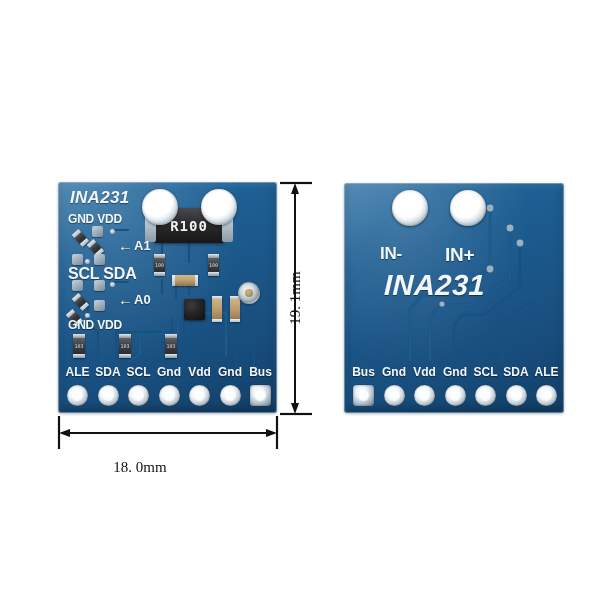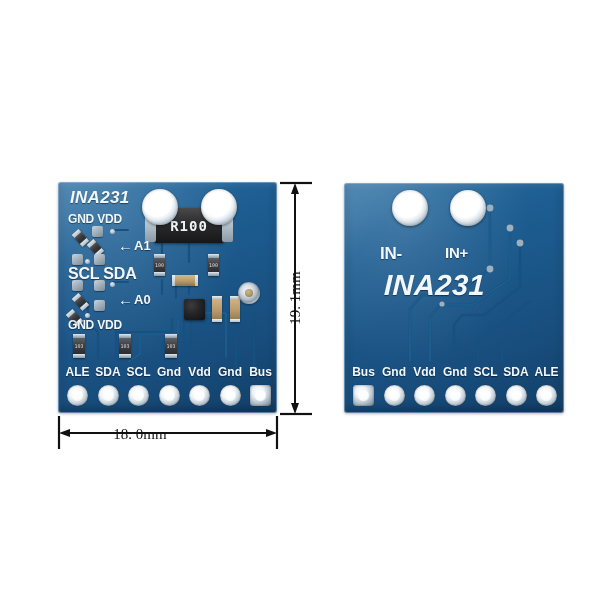--- a/index.html
+++ b/index.html
@@ -77,21 +77,21 @@
     display: inline-block;
     font-size: 15px;
     margin-right: 1px;
     line-height: 1;
   }
   #front-arrow-a1 { left: 60px; top: 56px; }
   #front-arrow-a0 { left: 60px; top: 110px; }
 
   
   #back-lbl-inminus { left: 36px;  top: 62px; font-size: 17px; }
-  #back-lbl-inplus  { left: 101px; top: 62px; font-size: 15px; }
+  #back-lbl-inplus  { left: 101px; top: 62px; font-size: 19px; }
   #back-logo {
     left: 40px; top: 88px;
     font-size: 29px; letter-spacing: 0.5px;
     transform: skewX(-2deg);
   }
 
   
   .pin-row {
     position: absolute;
     bottom: 4px; left: 0;
@@ -310,21 +310,21 @@
   }
   .dim-text {
     position: absolute;
     color: #111111;
     font-family: "Liberation Serif", serif;
     font-size: 15px;
     z-index: 21;
     white-space: nowrap;
   }
   #dim-width-text {
-    left: 140px; top: 426px;
+    left: 140px; top: 459px;
     transform: translateX(-50%);
   }
   #dim-height-text {
     left: 295px; top: 298px;
     transform: translate(-50%, -50%) rotate(-90deg);
     transform-origin: center center;
   }
 </style>
 </head>
 <body>

